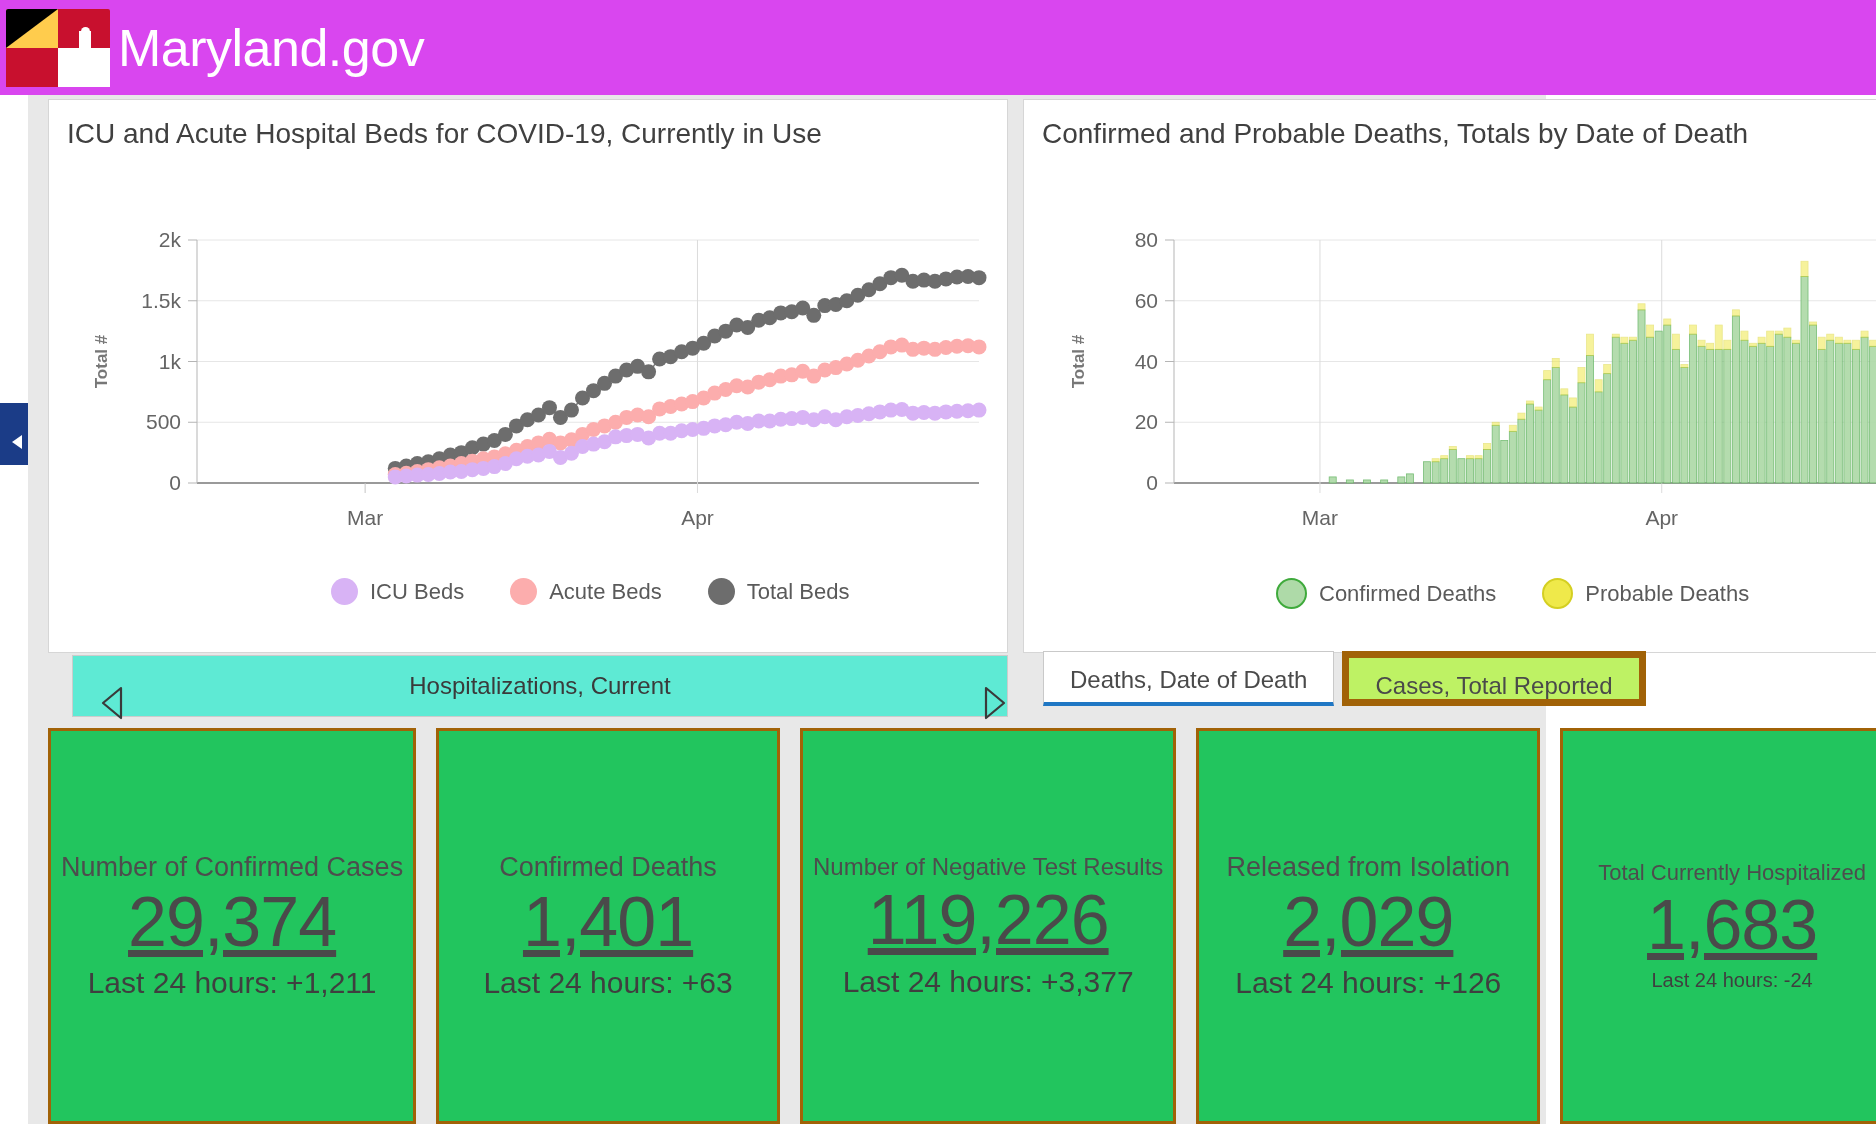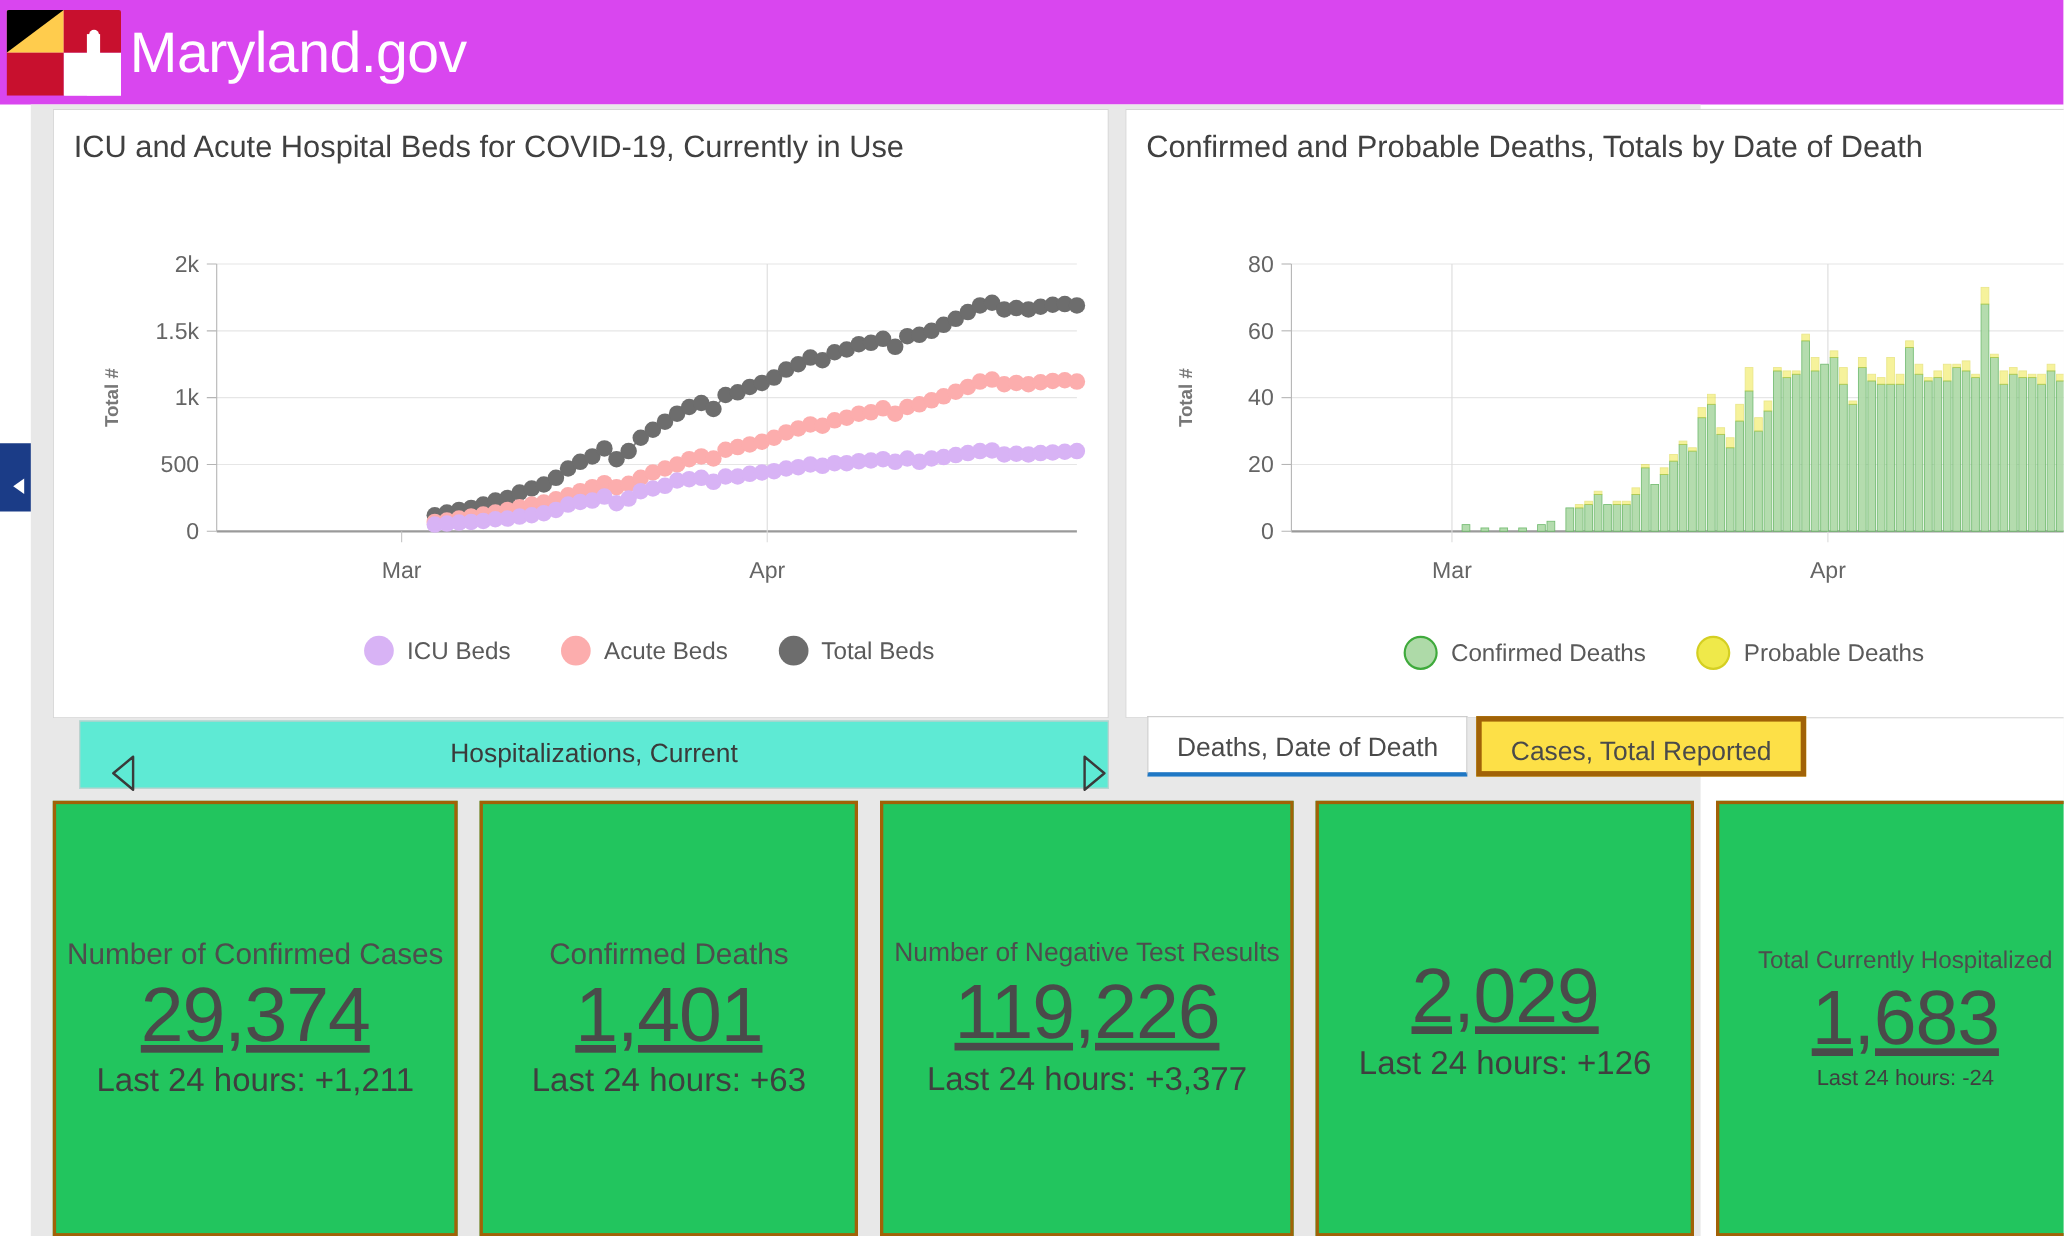--- a/index.html
+++ b/index.html
@@ -219,22 +219,22 @@
     box-sizing: border-box;
     height: 55px;
     white-space: nowrap;
   }
   .tab.active {
     background: #ffffff;
     border: 1px solid #c9c9c9;
     border-bottom: 4px solid #1f77c4;
   }
   .tab.inactive {
-    background: #fde047;
-    border: 5px solid #a16207;
+    background: #bef264;
+    border: 7px solid #a16207;
   }
 
   
   .cards {
     position: absolute;
     top: 633px;
     left: 20px;
     width: 1856px;
     display: flex;
     gap: 20px;
@@ -690,20 +690,21 @@
         <div class="card-title">Confirmed Deaths</div>
         <div class="card-value">1,401</div>
         <div class="card-sub">Last 24 hours: +63</div>
       </div>
       <div class="card">
         <div class="card-title sm">Number of Negative Test Results</div>
         <div class="card-value">119,226</div>
         <div class="card-sub">Last 24 hours: +3,377</div>
       </div>
       <div class="card">
+        <div class="card-title">Released from Isolation</div>
         <div class="card-value">2,029</div>
         <div class="card-sub">Last 24 hours: +126</div>
       </div>
       <div class="card">
         <div class="card-title xs">Total Currently Hospitalized</div>
         <div class="card-value">1,683</div>
         <div class="card-sub sm">Last 24 hours: -24</div>
       </div>
     </div>
 

